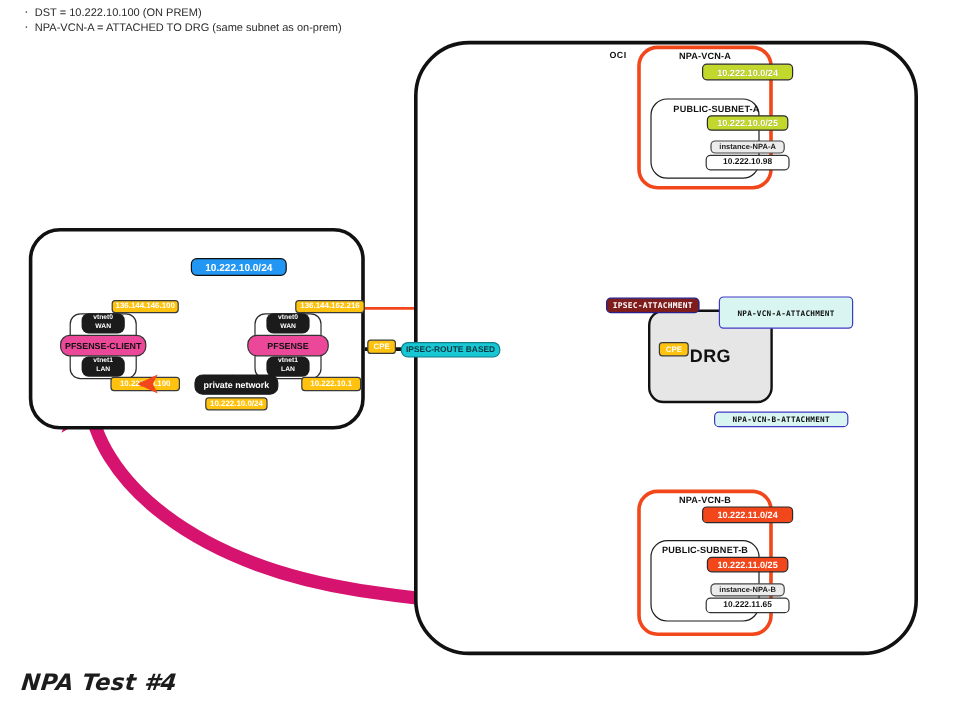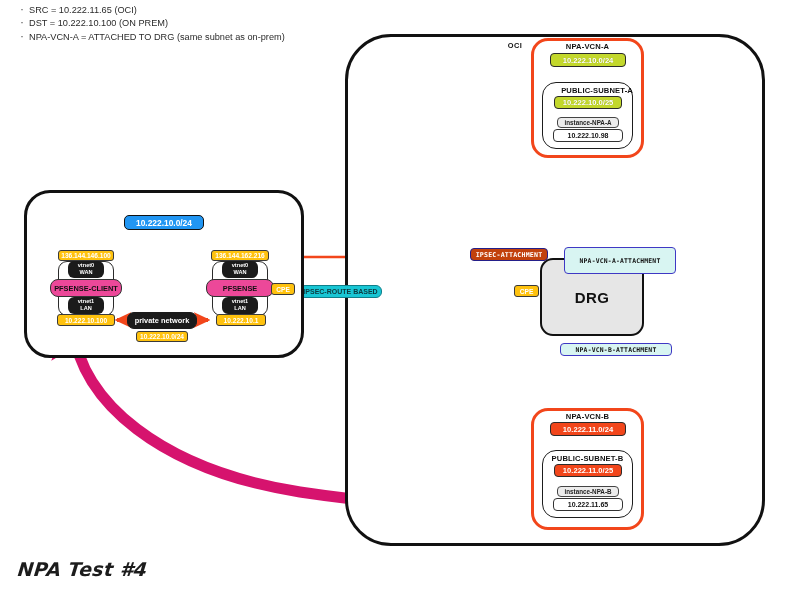--- a/index.html
+++ b/index.html
@@ -39,34 +39,34 @@
   
   .hdr{font-size:7.6px;font-weight:bold;color:#111;text-align:center;
        letter-spacing:.15px;white-space:nowrap;}
   .hdr-big{font-size:8.6px;font-weight:bold;color:#111;text-align:center;
        letter-spacing:.5px;white-space:nowrap;}
   #oci-label{left:498px;top:41px;width:34px;font-size:7.4px;font-weight:bold;
              color:#111;text-align:center;letter-spacing:.4px;}
 
   
   .chip{border-radius:4px;text-align:center;white-space:nowrap;
-        font-weight:bold;display:flex;align-items:center;justify-content:center;}
+        font-weight:bold;display:flex;align-items:center;justify-content:center;margin-left:35px;}
   .chip-green{background:#C3D82C;border:1.4px solid #2b2b2b;color:#ffffff;
               font-size:7.6px;text-shadow:0 0 1px rgba(0,0,0,.25);}
   .chip-red{background:#F2461B;border:1.4px solid #2b2b2b;color:#ffffff;
             font-size:7.6px;}
   .chip-blue{background:#2196F3;border:1.7px solid #111;color:#ffffff;
              font-size:8.4px;border-radius:5px;}
   .chip-yellow-w{background:#FFC20E;border:1.3px solid #3a3a3a;color:#ffffff;
                font-size:6.6px;border-radius:3px;}
   .chip-dark{background:#1b1b1b;border:1.2px solid #1b1b1b;color:#ffffff;
              font-size:7.4px;border-radius:7px;font-weight:600;}
   .chip-cyan{background:#18C6D4;border:1.5px solid #0f7f8a;color:#0b3a40;
              font-size:7px;border-radius:6px;}
-  .chip-attach{background:#c2410c;border:1.6px solid #241f8a;border-radius:4px;
+  .chip-attach{background:#7f1d1d;border:1.6px solid #241f8a;border-radius:4px;
                color:#ffffff;font-size:6.6px;font-family:"DejaVu Sans Mono",monospace;
                letter-spacing:.2px;}
   .chip-attach-lt{background:#D8F5F2;border:1.6px solid #3F38C4;border-radius:4px;
                color:#111;font-size:6.4px;font-family:"DejaVu Sans Mono",monospace;
                letter-spacing:.2px;font-weight:bold;}
   .chip-inst{background:#ECECEC;border:1.3px solid #444;border-radius:4px;
              color:#222;font-size:6.3px;font-weight:bold;}
   .chip-ip{background:#ffffff;border:1.3px solid #333;border-radius:4px;
            color:#111;font-size:7px;font-weight:bold;}
 
@@ -86,21 +86,20 @@
 
   svg{position:absolute;left:0;top:0;width:800px;height:602px;overflow:visible;}
 </style>
 </head>
 <body>
 
 <div id="canvas">
 
   <div class="abs" id="notes">
     <ul>
-      <li>SRC = 10.222.11.65 (OCI)</li>
       <li>DST = 10.222.10.100 (ON PREM)</li>
       <li>NPA-VCN-A =  ATTACHED TO DRG (same subnet as on-prem)</li>
     </ul>
   </div>
 
   <svg viewBox="0 0 800 602">
 
     <path d="M304 291 L516 291" stroke="#111" stroke-width="3.2" fill="none"></path>
 
     <path d="M304 257 L470 257" stroke="#F2461B" stroke-width="2.4" fill="none"></path>

